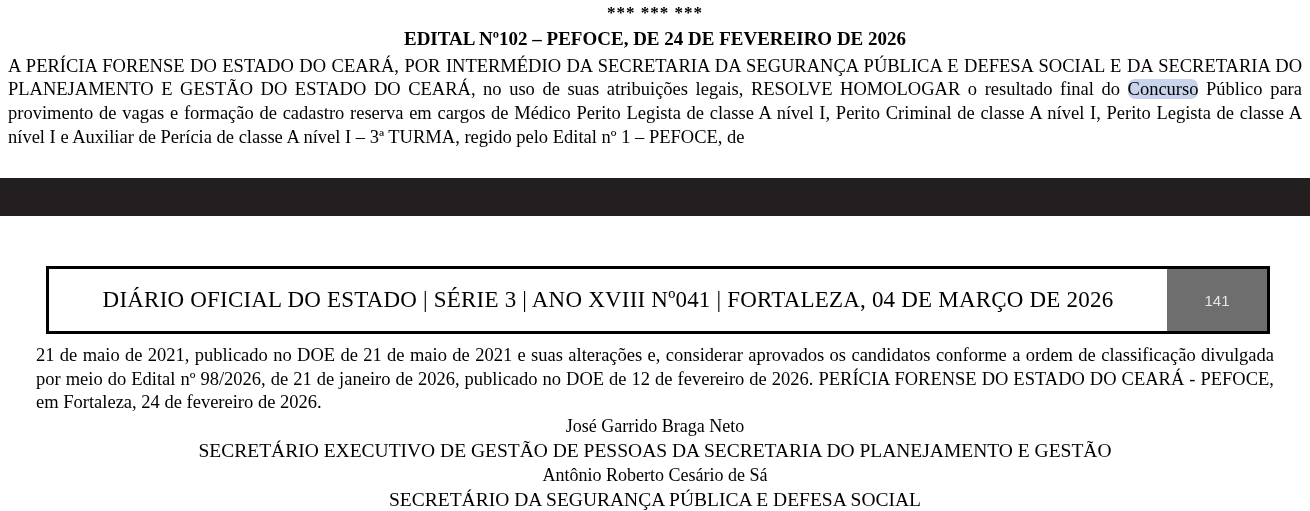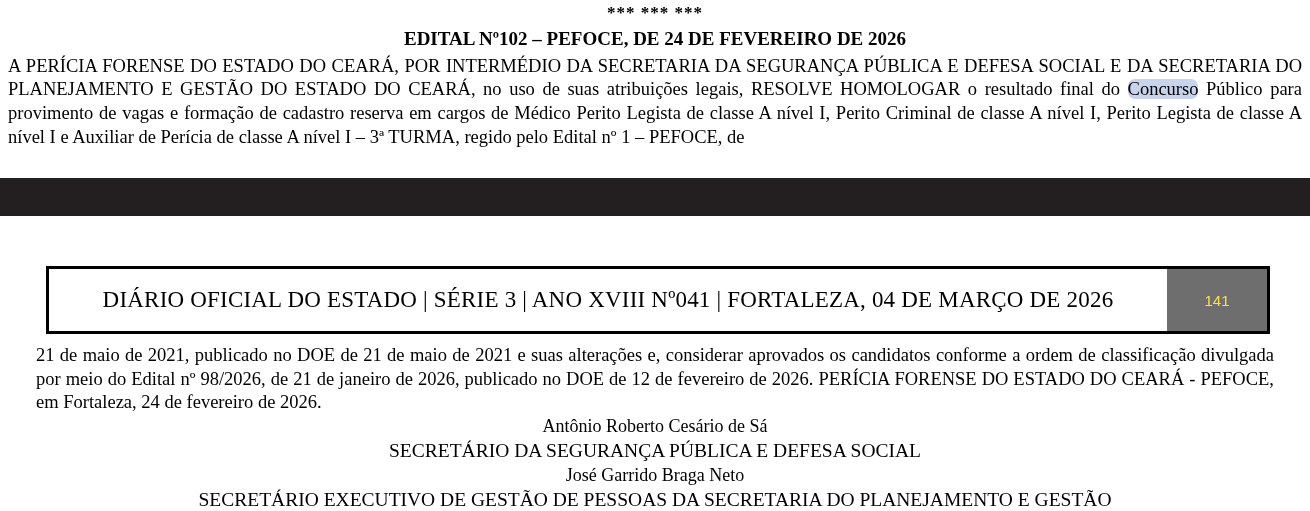--- a/index.html
+++ b/index.html
@@ -73,21 +73,21 @@
     display: flex;
     align-items: center;
     justify-content: center;
     font-size: 23px;
     letter-spacing: 0.2px;
     white-space: nowrap;
   }
   .header-strip .pagenum {
     width: 100px;
     background: #6e6e6e;
-    color: #fde047;
+    color: #e5e5e5;
     display: flex;
     align-items: center;
     justify-content: center;
     font-size: 15px;
     font-family: "Liberation Sans", sans-serif;
   }
   .lower-text {
     position: absolute;
     left: 0;
     top: 344px;
@@ -124,22 +124,22 @@
   <div class="black-band"></div>
 
   <div class="header-strip">
     <div class="title">DIÁRIO OFICIAL DO ESTADO  |  SÉRIE 3  |  ANO XVIII Nº041  | FORTALEZA, 04 DE MARÇO DE 2026</div>
     <div class="pagenum">141</div>
   </div>
 
   <div class="lower-text">
     <div>21 de maio de 2021, publicado no DOE de 21 de maio de 2021 e suas alterações e, considerar aprovados os candidatos conforme a ordem de classificação divulgada por meio do Edital nº 98/2026, de 21 de janeiro de 2026, publicado no DOE de 12 de fevereiro de 2026. PERÍCIA FORENSE DO ESTADO DO CEARÁ - PEFOCE, em Fortaleza, 24 de fevereiro de 2026.</div>
     <div class="sig-block">
+      <div class="sig-name">José Garrido Braga Neto</div>
+      <div class="sig-role">SECRETÁRIO EXECUTIVO DE GESTÃO DE PESSOAS DA SECRETARIA DO PLANEJAMENTO E GESTÃO</div>
+    </div>
+    <div class="sig-block">
       <div class="sig-name">Antônio Roberto Cesário de Sá</div>
       <div class="sig-role">SECRETÁRIO DA SEGURANÇA PÚBLICA E DEFESA SOCIAL</div>
-    </div>
-    <div class="sig-block">
-      <div class="sig-name">José Garrido Braga Neto</div>
-      <div class="sig-role">SECRETÁRIO EXECUTIVO DE GESTÃO DE PESSOAS DA SECRETARIA DO PLANEJAMENTO E GESTÃO</div>
     </div>
   </div>
 
 </div>
 
 </body></html>

